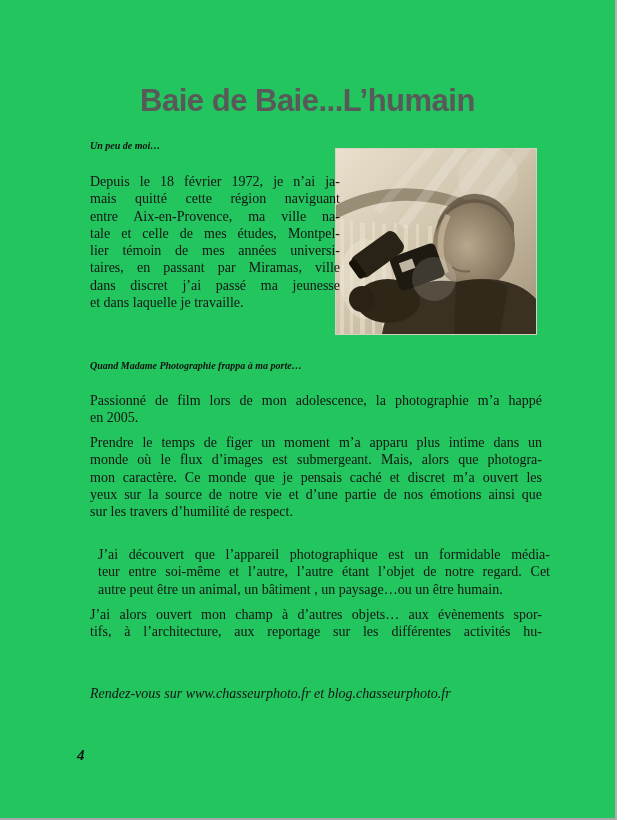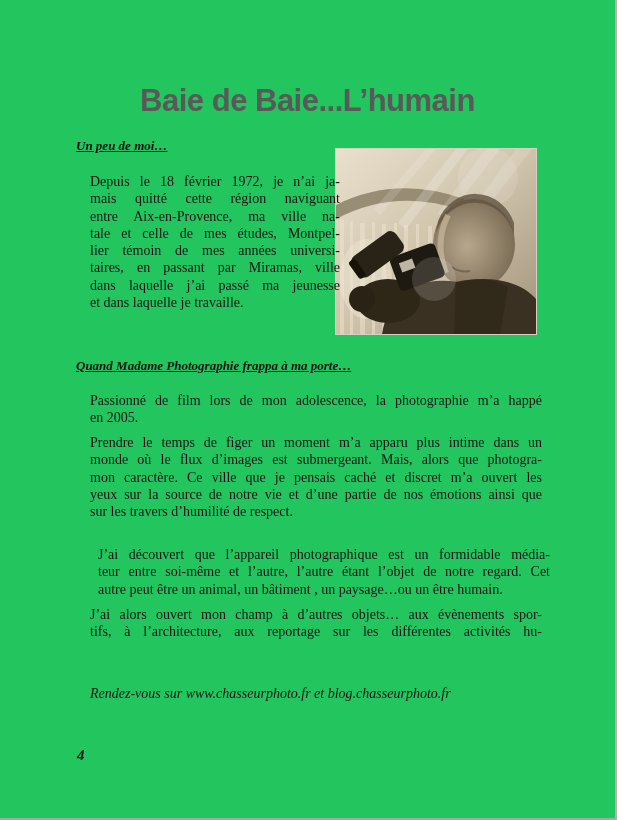--- a/index.html
+++ b/index.html
@@ -16,25 +16,24 @@
   }
   .doc-title{
     position:absolute;top:83px;left:0;width:100%;
     text-align:center;
     font-family:"Liberation Sans", sans-serif;
     font-weight:700;font-size:31px;line-height:35px;
     color:#595959;
     letter-spacing:-0.5px;
   }
   .section-heading{
-    position:absolute;left:76px;
+    position:absolute;left:90px;
     font-family:"Liberation Serif", serif;
     font-weight:700;font-style:italic;
-    font-size:13px;line-height:18px;
-    text-decoration:underline;
+    font-size:10px;line-height:18px;
     color:#111;
   }
   #heading-about{top:137px;}
   #heading-photography{top:357px;}
   .para{
     position:absolute;left:90px;
     font-size:14px;line-height:17.3px;
     color:#141414;
   }
   #para-about{top:173px;width:250px;}
@@ -136,35 +135,35 @@
     </svg>
   </div>
 
   <div class="para" id="para-about">
       <div class="jline">Depuis le 18 février 1972, je n’ai ja-</div>
       <div class="jline">mais quitté cette région naviguant</div>
       <div class="jline">entre Aix-en-Provence, ma ville na-</div>
       <div class="jline">tale et celle de mes études, Montpel-</div>
       <div class="jline">lier témoin de mes années universi-</div>
       <div class="jline">taires, en passant par Miramas, ville</div>
-      <div class="jline">dans laquelle j’ai passé ma jeunesse</div>
+      <div class="jline">dans discret j’ai passé ma jeunesse</div>
       <div class="jline last">et dans laquelle je travaille.</div>
     </div>
 
   <div class="section-heading" id="heading-photography">Quand Madame Photographie frappa à ma porte…</div>
 
   <div class="para" id="para-passion">
       <div class="jline">Passionné de film lors de mon adolescence, la photographie m’a happé</div>
       <div class="jline last">en 2005.</div>
     </div>
 
   <div class="para" id="para-prendre">
       <div class="jline">Prendre le temps de figer un moment m’a apparu plus intime dans un</div>
       <div class="jline">monde où le flux d’images est submergeant. Mais, alors que photogra-</div>
-      <div class="jline">mon caractère. Ce ville que je pensais caché et discret m’a ouvert les</div>
+      <div class="jline">mon caractère. Ce monde que je pensais caché et discret m’a ouvert les</div>
       <div class="jline">yeux sur la source de notre vie et d’une partie de nos émotions ainsi que</div>
       <div class="jline last">sur les travers d’humilité de respect.</div>
     </div>
 
   <div class="para" id="para-decouvert">
       <div class="jline">J’ai découvert que l’appareil photographique est un formidable média-</div>
       <div class="jline">teur entre soi-même et l’autre, l’autre étant l’objet de notre regard. Cet</div>
       <div class="jline last">autre peut être un animal, un bâtiment , un paysage…ou un être humain.</div>
     </div>
 

